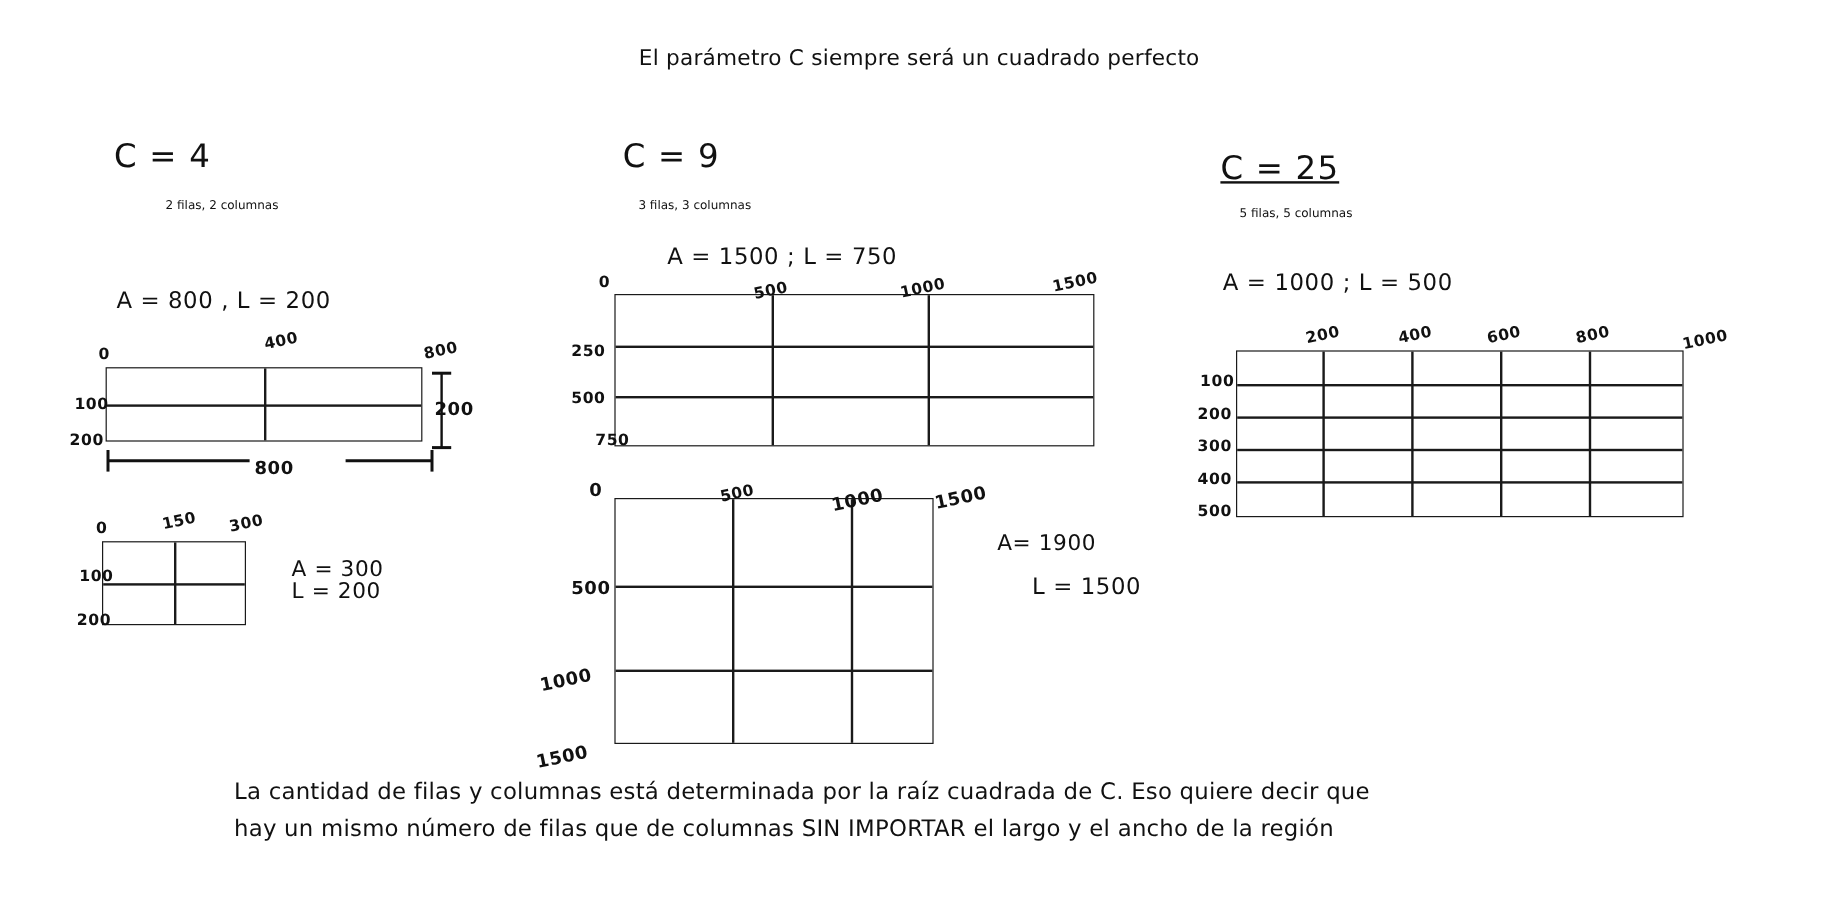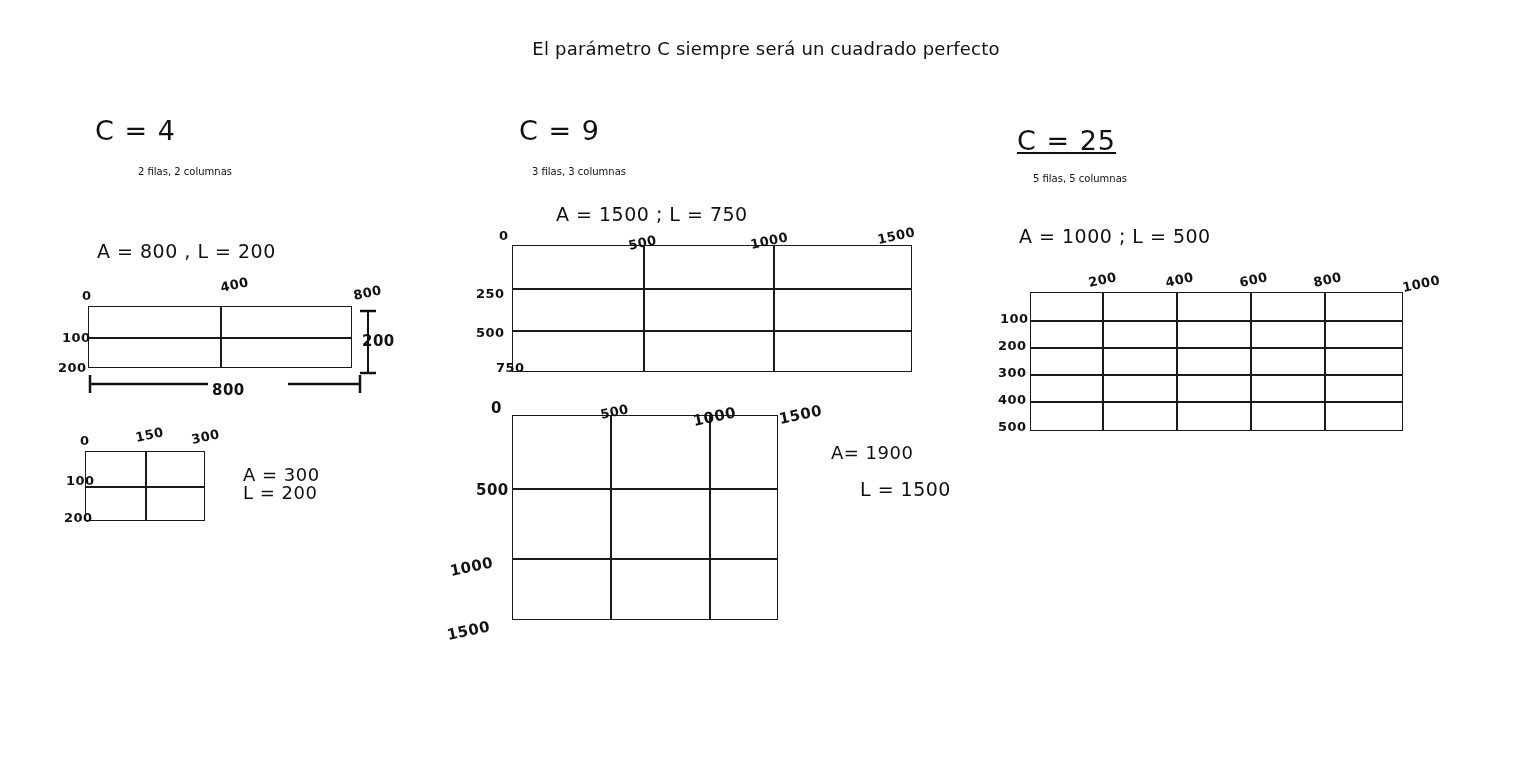--- a/index.html
+++ b/index.html
@@ -179,13 +179,15 @@
 <div class="abs axis-label rot" style="left:1241px; top:275px;">600</div>
 <div class="abs axis-label rot" style="left:1315px; top:275px;">800</div>
 <div class="abs axis-label rot" style="left:1404px; top:280px;">1000</div>
 <div class="abs axis-label" style="left:1000px; top:311px;">100</div>
 <div class="abs axis-label" style="left:998px; top:338px;">200</div>
 <div class="abs axis-label" style="left:998px; top:365px;">300</div>
 <div class="abs axis-label" style="left:998px; top:392px;">400</div>
 <div class="abs axis-label" style="left:998px; top:419px;">500</div>
 
 <div class="abs footer">
+  <div>La cantidad de filas y columnas está determinada por la raíz cuadrada de C. Eso quiere decir que</div>
+  <div>hay un mismo número de filas que de columnas SIN IMPORTAR el largo y el ancho de la región</div>
 </div>
 
 </body></html>

